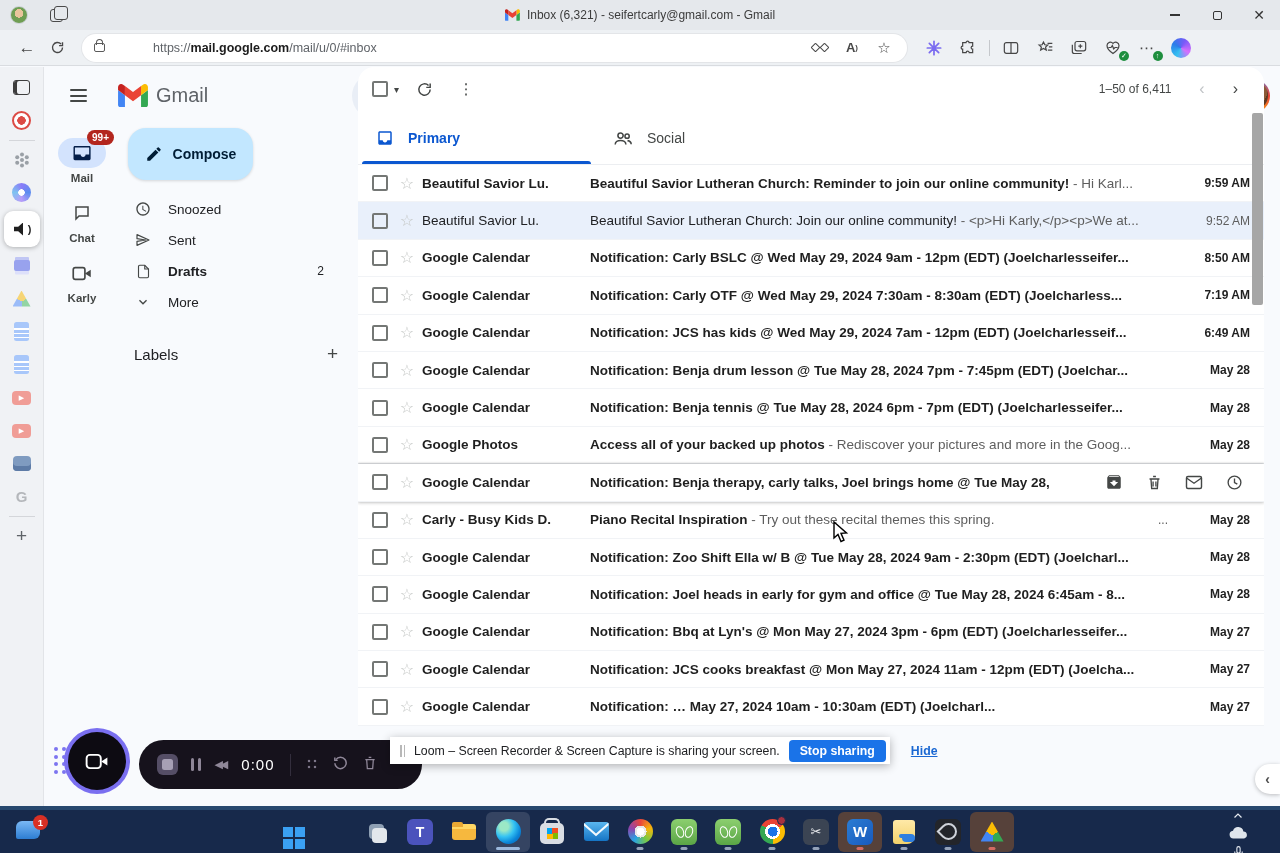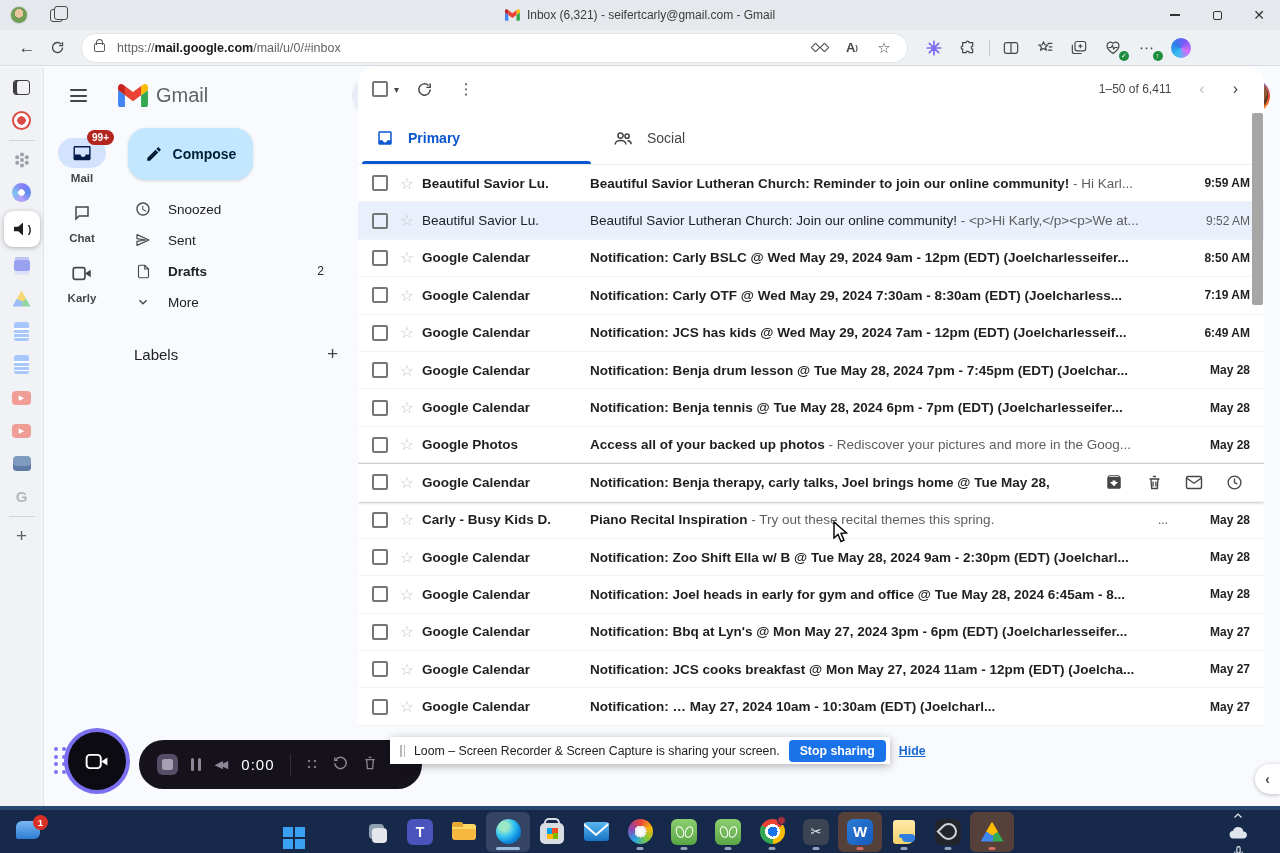--- a/index.html
+++ b/index.html
@@ -18,21 +18,21 @@
   .tb-controls{margin-left:auto;display:flex;height:30px;}
   .winbtn{width:42px;height:30px;display:flex;align-items:center;justify-content:center;color:#333;}
   .winbtn .bar{width:10px;height:1.2px;background:#333;}
   .winbtn .sq{width:9px;height:9px;border:1.2px solid #333;border-radius:2px;}
   .winbtn.close{font-size:14px;}
 
   
   .navbar{position:absolute;left:0;top:30px;right:0;height:36px;background:#eef1f4;border-bottom:1px solid #d9dce0;display:flex;align-items:center;}
   .nav-ic{width:30px;height:26px;display:flex;align-items:center;justify-content:center;color:#474747;font-size:16px;border-radius:4px;}
   .nav-back{margin-left:12px;font-size:17px;}
-  .urlpill{height:28px;flex:0 0 825px;margin-left:10px;background:#fff;border-radius:14px;display:flex;align-items:center;box-shadow:0 0 0 1px #e3e5e8;}
+  .urlpill{height:28px;flex:0 0 825px;margin-left:10px;background:#fff;border-radius:14px;display:flex;align-items:center;box-shadow:0 0 0 1px #e3e5e8;gap:36px;}
   .lock{margin-left:12px;width:11px;height:9px;border:1.4px solid #5a5a5a;border-radius:2px;position:relative;}
   .lock::before{content:"";position:absolute;left:1px;top:-5px;width:5px;height:5px;border:1.4px solid #5a5a5a;border-bottom:none;border-radius:4px 4px 0 0;}
   .urltext{margin-left:12px;font-size:12.5px;color:#5f6368;white-space:nowrap;}
   .urltext b{color:#1c1c1c;font-weight:700;}
   .pill-icons{margin-left:auto;display:flex;align-items:center;gap:6px;margin-right:10px;}
   .pic{width:26px;height:22px;display:flex;align-items:center;justify-content:center;color:#474747;}
   .diamonds{display:flex;gap:2px;}
   .diamonds i{width:7px;height:7px;border:1.4px solid #474747;transform:rotate(45deg);border-radius:1px;}
   .readaloud{font-size:13px;font-weight:700;color:#474747;}
   .readaloud sup{font-size:8px;}
@@ -167,21 +167,21 @@
 
   .scrollthumb{position:absolute;right:1px;top:46px;width:11px;height:192px;background:#a6a6a6;border-radius:2px;z-index:4;}
 
   
   .share-bar{position:absolute;left:390px;top:737px;width:500px;height:27px;background:#fff;z-index:30;
     box-shadow:0 2px 10px rgba(0,0,0,.3);display:flex;align-items:center;padding:0 10px;gap:9px;}
   .share-grip{display:flex;gap:2px;}
   .share-grip i{width:1.5px;height:12px;background:#b8b8b8;}
   .share-msg{font-size:12.3px;color:#202124;white-space:nowrap;}
   .stop-btn{background:#1a73e8;color:#fff;font-size:12.3px;font-weight:700;border:none;border-radius:4px;padding:4px 11px;white-space:nowrap;}
-  .hide-link{font-size:12.3px;font-weight:700;color:#1a67d2;text-decoration:underline;margin-left:4px;}
+  .hide-link{font-size:12.3px;font-weight:700;color:#1a67d2;text-decoration:underline;margin-left:16px;}
 
   
   .rec-grip{position:absolute;left:54px;top:747px;display:grid;grid-template-columns:4px 4px;gap:3.5px;z-index:29;}
   .rec-grip i{width:4px;height:4px;border-radius:50%;background:#7d74f0;}
   .rec-bubble{position:absolute;left:64px;top:728px;width:66px;height:66px;border-radius:50%;background:#7a6ff0;z-index:29;
     display:flex;align-items:center;justify-content:center;}
   .rec-bubble i{width:58px;height:58px;border-radius:50%;background:#0d0b12;display:flex;align-items:center;justify-content:center;}
   .rec-pill{position:absolute;left:139px;top:740px;width:283px;height:49px;border-radius:25px;background:#16121c;z-index:28;
     display:flex;align-items:center;padding:0 18px;gap:13px;}
   .stop-sq{width:21px;height:21px;border-radius:6px;background:#554e66;display:flex;align-items:center;justify-content:center;}

